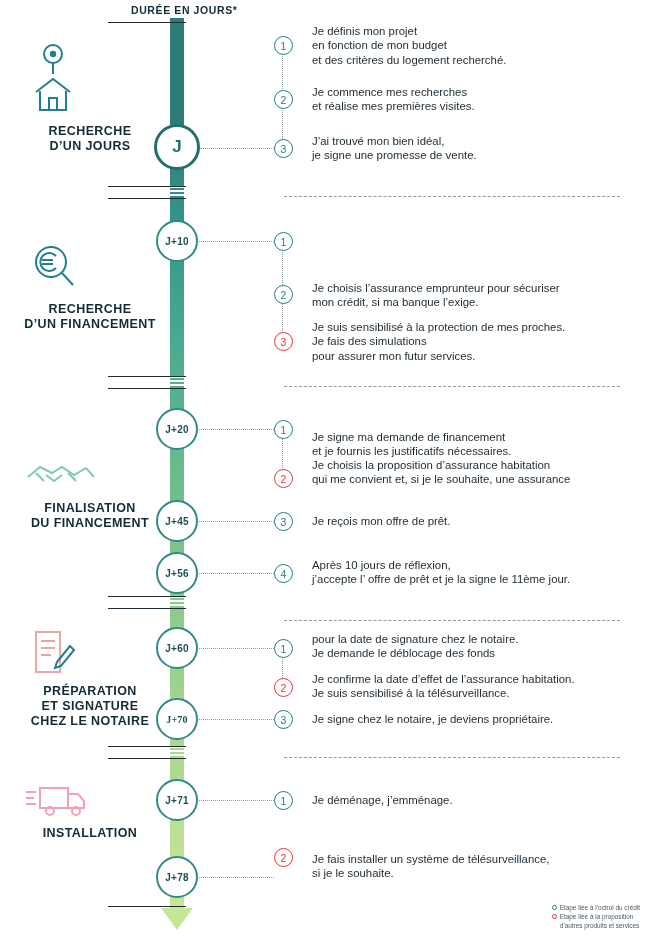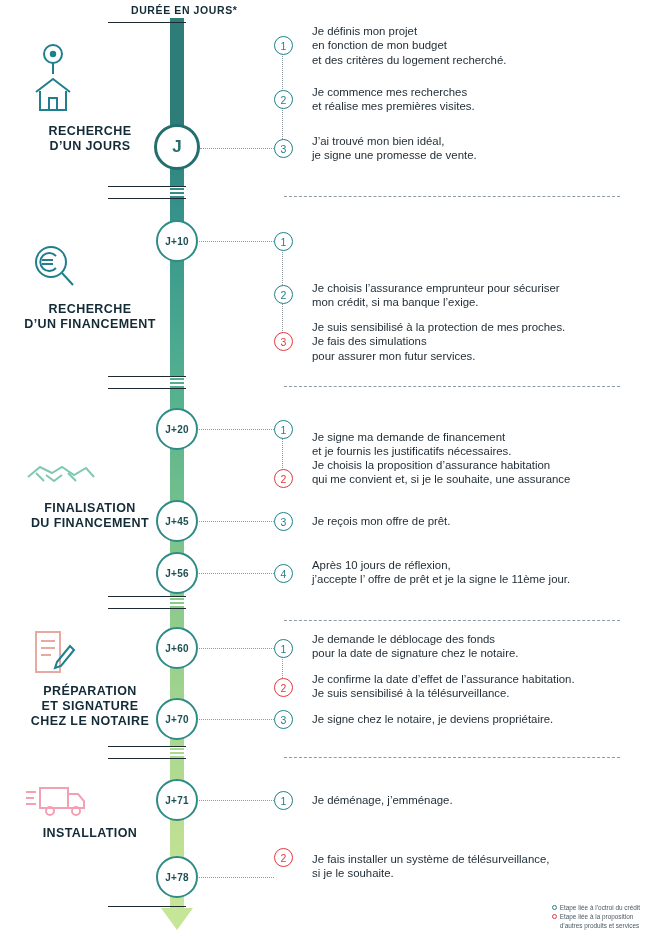--- a/index.html
+++ b/index.html
@@ -87,21 +87,21 @@
   .bubble.std {
     width:42px;height:42px;left:156px;
     border:2.6px solid #2f8b85;
     color:#1c4f52;
   }
   .b-teal   { border-color:#2f8b85; color:#1d4f52; }
   .b-green  { border-color:#5cb78e; color:#1d4f52; }
   .b-green2 { border-color:#76c489; color:#1d4f52; }
   .b-lime   { border-color:#9ed38c; color:#1d4f52; }
   .b-gold   { border-color:#e8b71f; color:#1d4f52; }
-  .b-gold2  { border-color:#eec11d; color:#1d4f52; }
+  .b-gold2  { border-color:#eec11d; color:#1d4f52;font-family:Liberation Serif, serif; }
   .b-pink   { border-color:#ef7fa6; color:#1d4f52; }
   .b-pink2  { border-color:#f089ad; color:#1d4f52; }
 
   
   .dots {
     position:absolute;
     height:0;
     border-top:1.4px dotted #8f9aa2;
     z-index:1;
   }
@@ -363,22 +363,22 @@
   </div>
 
   <div class="dots" style="left:199px; top:648px; width:83px"></div>
   <div class="dots" style="left:282px; top:648px; width:0; height:38px; border-top:none; border-left:1.4px dotted #8f9aa2;"></div>
   <div class="dots" style="left:199px; top:719px; width:75px"></div>
 
   <div class="step" style="left:274px; top:639px">
       <span>1</span>
     </div>
   <div class="txt" style="top:632px">
+    <div>pour la date de signature chez le notaire.</div>
     <div>Je demande le déblocage des fonds</div>
-    <div>pour la date de signature chez le notaire.</div>
   </div>
 
   <div class="step red" style="left:274px; top:678px">
       <span>2</span>
     </div>
   <div class="txt" style="top:672px">
     <div>Je confirme la date d’effet de l’assurance habitation.</div>
     <div>Je suis sensibilisé à la télésurveillance.</div>
   </div>
 

